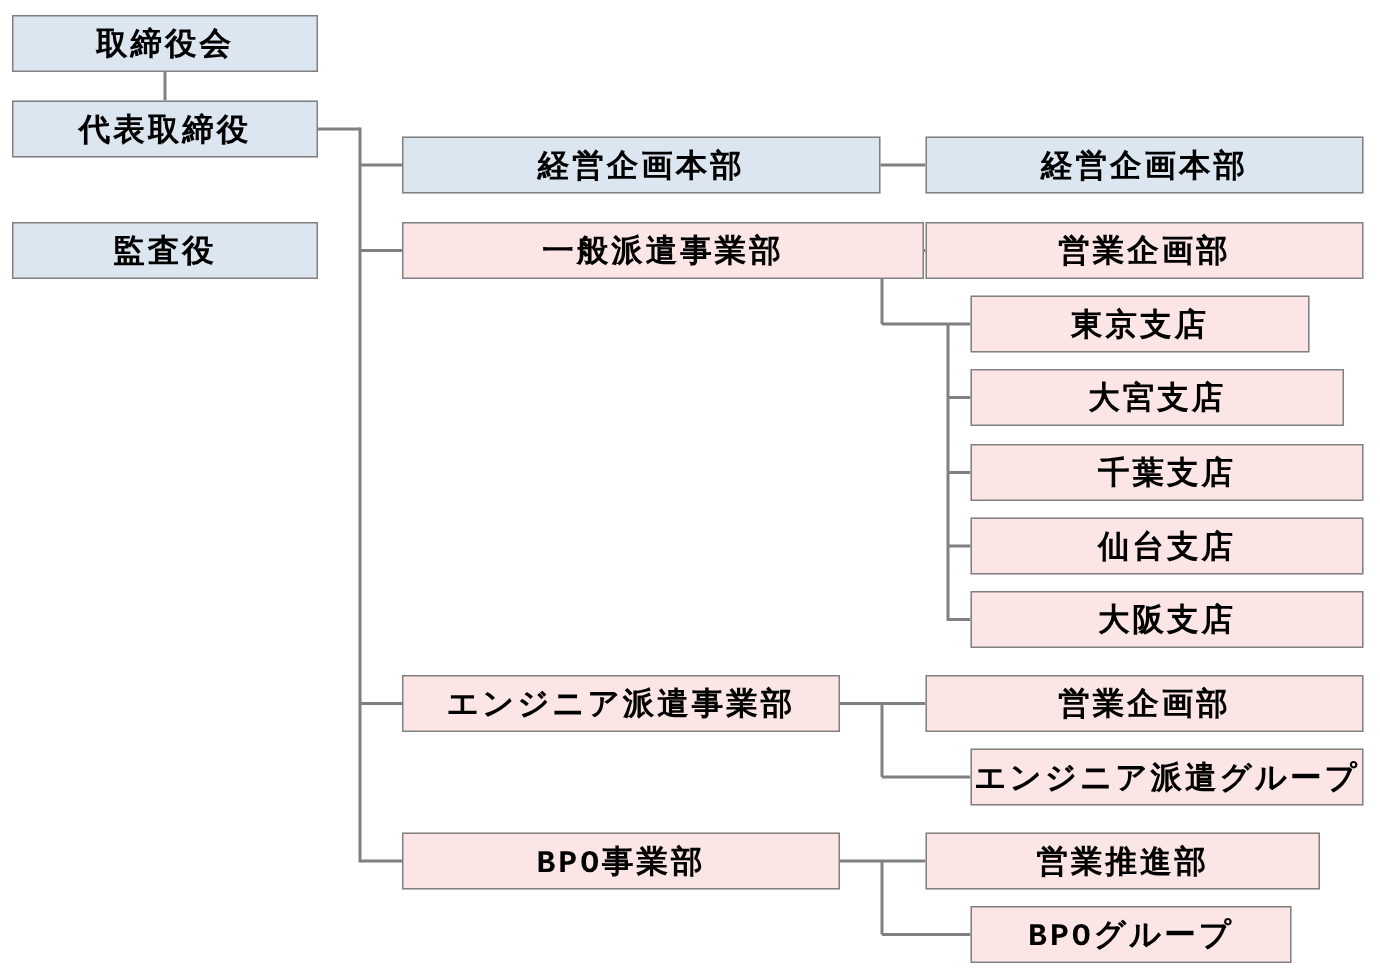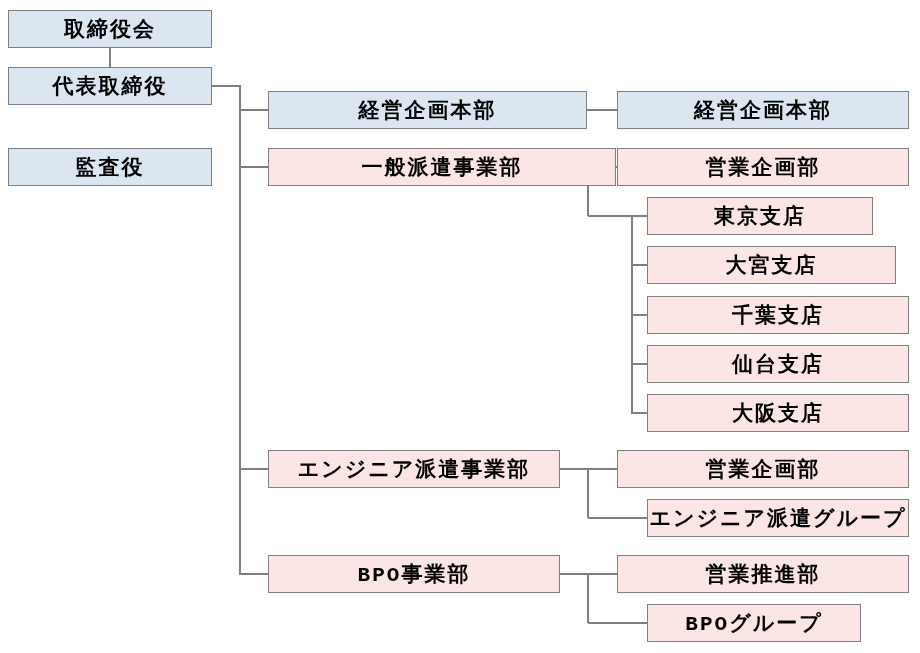--- a/index.html
+++ b/index.html
@@ -80,16 +80,16 @@
   <div class="node biz" style="left:647px; top:246px; width:249px">大宮支店</div>
   <div class="node biz" style="left:647px; top:345px; width:262px">仙台支店</div>
   <div class="node biz" style="left:647px; top:296px; width:262px">千葉支店</div>
   <div class="node biz" style="left:647px; top:394px; width:262px">大阪支店</div>
 
   <div class="node biz" style="left:268px; top:450px; width:292px">エンジニア派遣事業部</div>
   <div class="node biz" style="left:617px; top:450px; width:292px">営業企画部</div>
   <div class="node biz" style="left:647px; top:499px; width:262px">エンジニア派遣グループ</div>
 
   <div class="node biz" style="left:268px; top:555px; width:292px">BPO事業部</div>
-  <div class="node biz" style="left:617px; top:555px; width:292px">営業推進部</div>
+  <div class="node biz" style="left:617px; top:555px; width:263px">営業推進部</div>
   <div class="node biz" style="left:647px; top:604px; width:214px">BPOグループ</div>
 
 </div>
 
 </body></html>

